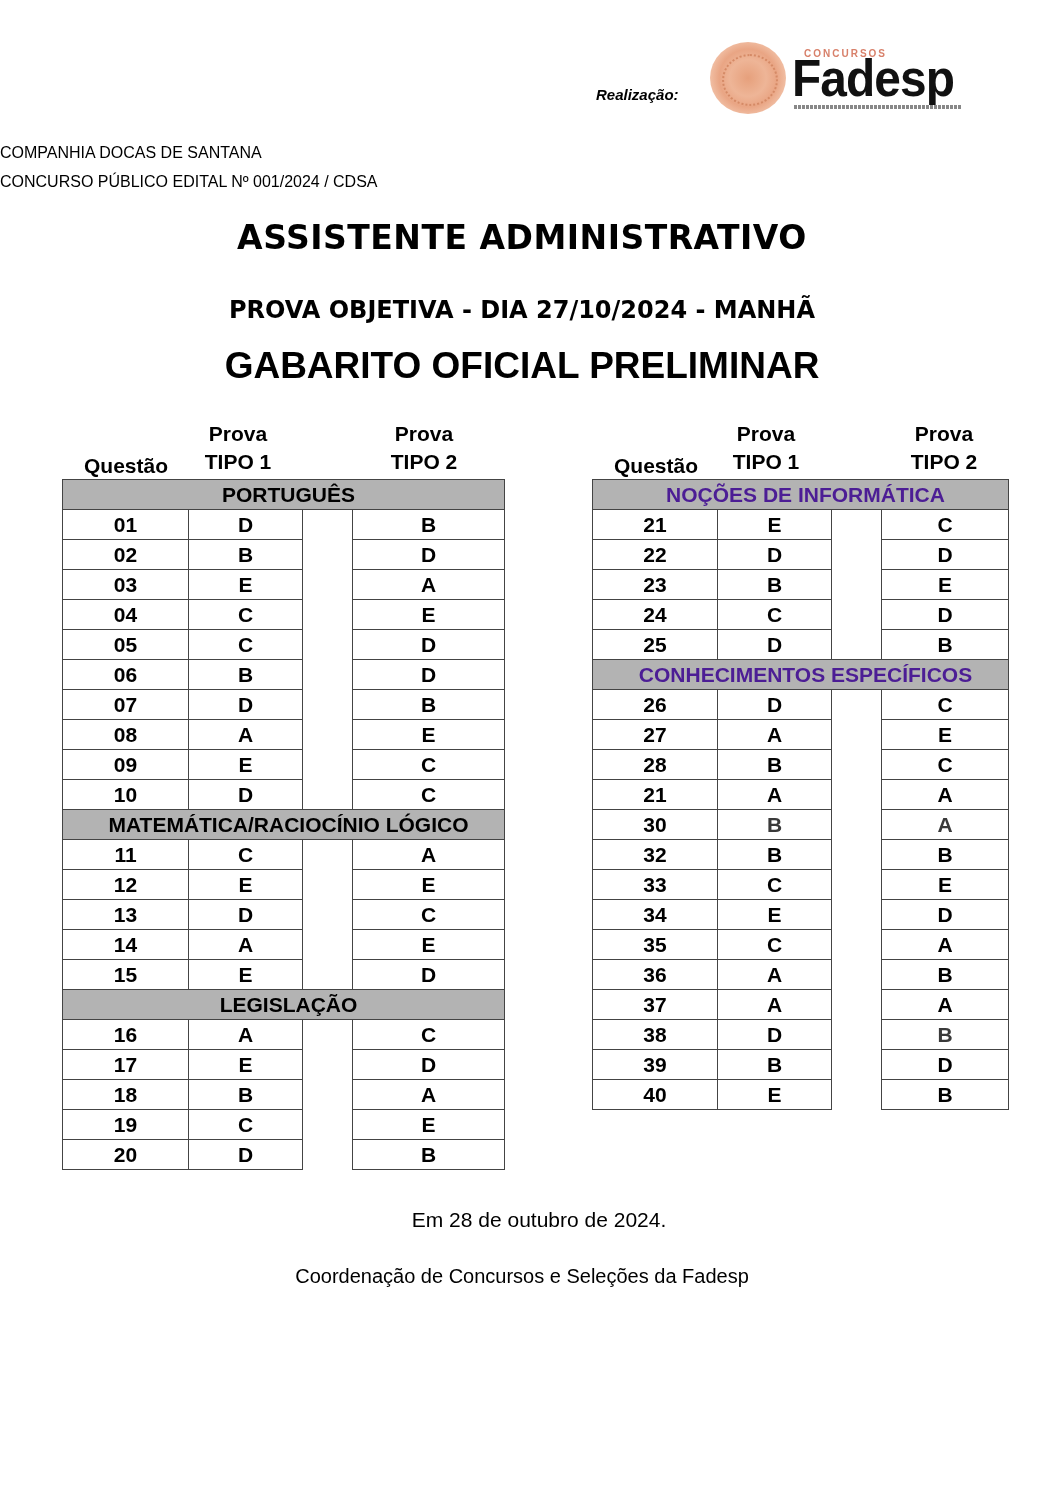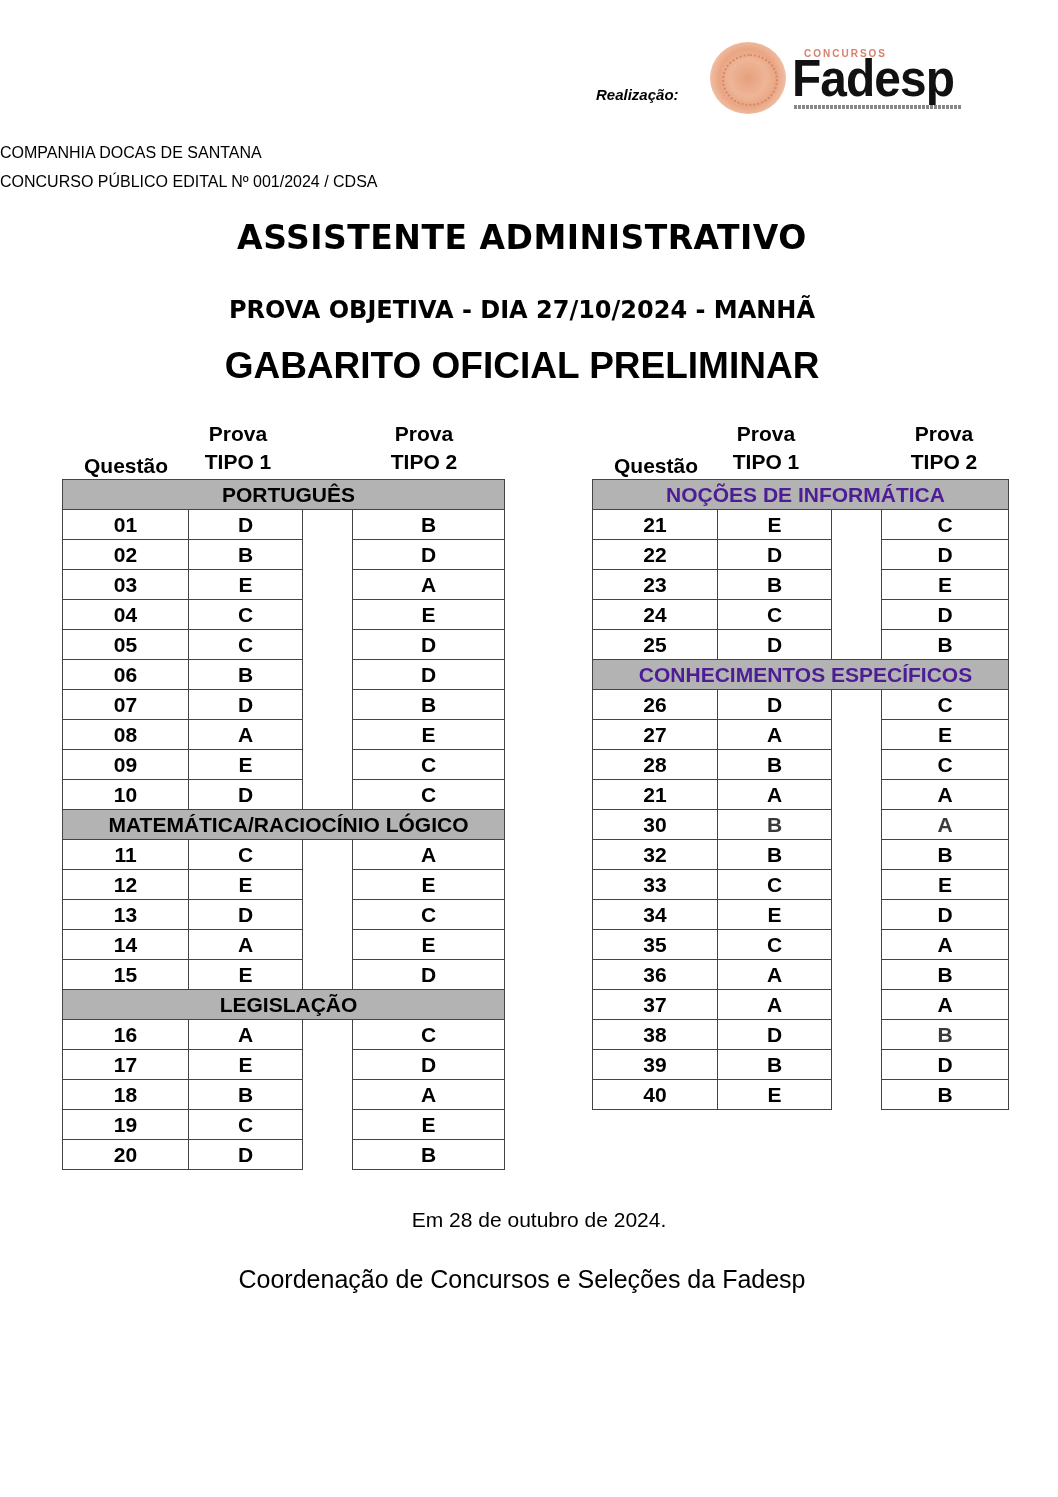--- a/index.html
+++ b/index.html
@@ -25,21 +25,21 @@
   .colhead { position: absolute; font-size: 21px; font-weight: bold; text-align: center; line-height: 28px; }
 
   table.ans { position: absolute; border-collapse: collapse; table-layout: fixed; }
   table.ans td { border: 1.5px solid #444; height: 29px; padding: 0; text-align: center; font-size: 21px; font-weight: bold; line-height: 29px; white-space: nowrap; overflow: visible; }
   table.ans td.sec { background: #b3b3b3; padding-left: 10px; }
   table.ans td.spacer { border-top: none; border-bottom: none; }
   table.ans td.muted { color: #3a3a3a; }
   .sec-dark { color: #4c1d95; }
 
   .footer1 { position: absolute; left: 0; width: 1044px; top: 1208px; text-align: center; font-size: 21px; padding-left: 17px; }
-  .footer2 { position: absolute; left: 0; width: 1044px; top: 1265px; text-align: center; font-size: 25px; }
+  .footer2 { position: absolute; left: 0; width: 1044px; top: 1265px; text-align: center; font-size: 20px; }
 </style>
 </head>
 <body>
 
 <div class="realizacao">Realização:</div>
 <div class="logo">
   <div class="logo-seal"></div>
   <div class="logo-concursos">CONCURSOS</div>
   <div class="logo-name">Fadesp</div>
   <div class="logo-tagline"></div>

